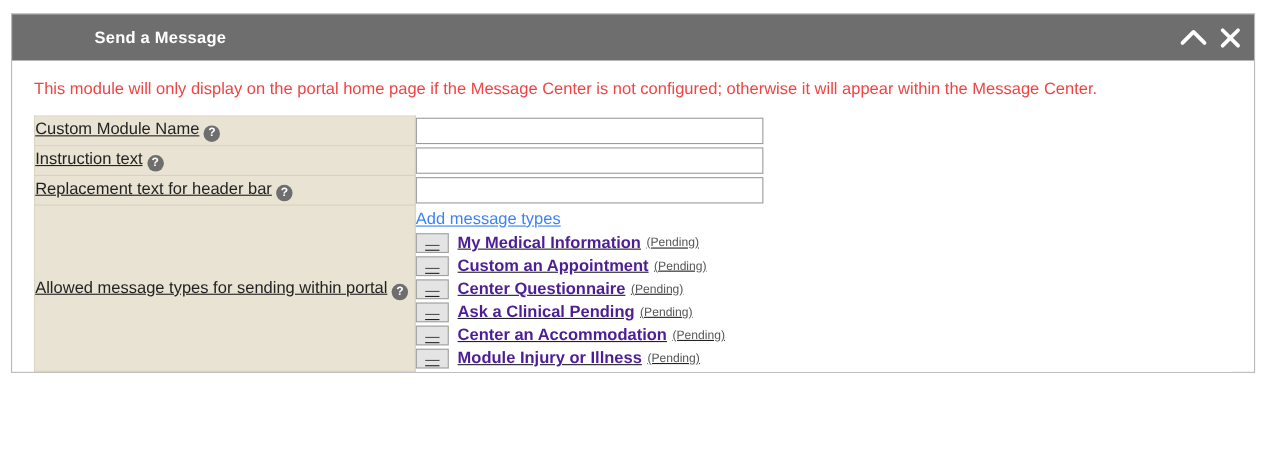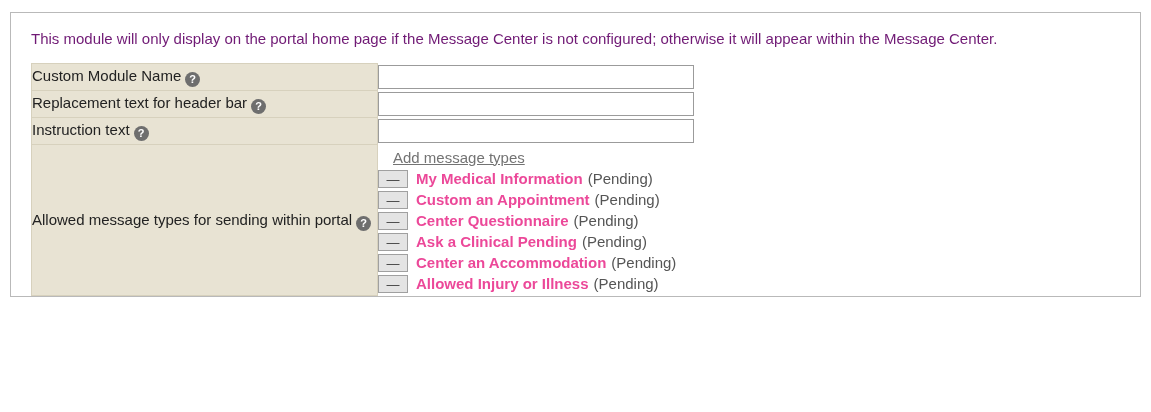--- a/index.html
+++ b/index.html
@@ -53,29 +53,30 @@
     line-height: 1;
     cursor: pointer;
     font-weight: bold;
   }
   .hdr-icon svg { display: block; }
   .panel-body {
     padding: 14px 20px 0 20px;
   }
   .intro {
     font-size: 15px;
-    color: #701a75;
+    color: #ef4444;
     line-height: 1.35;
     margin: 2px 0 14px 0;
     max-width: 1100px;
   }
   table.form {
     border-collapse: collapse;
     width: 100%;
     table-layout: fixed;
+    text-decoration: underline;
   }
   table.form td {
     vertical-align: middle;
     padding: 0;
   }
   td.label-cell {
     width: 345px;
     background: #e8e3d3;
     border: 1px solid #d7d1bd;
     font-size: 15px;
@@ -113,26 +114,25 @@
     font-size: 14px;
     padding: 2px 4px;
   }
   .msgtypes-label {
     line-height: 1.3;
     padding-top: 8px;
     padding-bottom: 8px;
   }
   .add-link {
     display: inline-block;
-    color: #737373;
+    color: #3b82f6;
     text-decoration: underline;
     font-size: 15px;
     margin: 4px 0 4px 0;
     cursor: pointer;
-    padding-left: 15px;
   }
   ul.msg-list {
     list-style: none;
     margin: 0;
     padding: 0;
   }
   ul.msg-list li {
     display: flex;
     align-items: center;
     margin-bottom: 3px;
@@ -147,59 +147,74 @@
     font-size: 13px;
     line-height: 16px;
     text-align: center;
     margin-right: 8px;
     cursor: pointer;
     font-family: "Liberation Sans", sans-serif;
   }
   .msg-name {
     font-weight: bold;
     font-size: 15px;
-    color: #ec4899;
+    color: #4c1d95;
   }
   .msg-status {
-    font-size: 15px;
+    font-size: 11px;
     color: #555555;
     margin-left: 5px;
   }
 </style>
 </head>
 <body>
 
 <div class="panel">
 
+  <div class="panel-header">
+    <span class="panel-title">Send a Message</span>
+    <div class="header-actions">
+      <span class="hdr-icon">
+        <svg width="24" height="16" viewBox="0 0 24 16" aria-hidden="true">
+          <path d="M2 13 L12 3 L22 13" stroke="#ffffff" stroke-width="3.4" fill="none" stroke-linecap="round" stroke-linejoin="round"></path>
+        </svg>
+      </span>
+      <span class="hdr-icon">
+        <svg width="19" height="19" viewBox="0 0 19 19" aria-hidden="true">
+          <path d="M2.5 2.5 L16.5 16.5 M16.5 2.5 L2.5 16.5" stroke="#ffffff" stroke-width="3.4" stroke-linecap="round"></path>
+        </svg>
+      </span>
+    </div>
+  </div>
 
   <div class="panel-body">
 
     <p class="intro">This module will only display on the portal home page if the Message Center is not configured; otherwise it will appear within the Message Center.</p>
 
     <table class="form">
       <tbody>
         <tr>
           <td class="label-cell">
             <span>Custom Module Name</span><span class="help-icon">?</span>
           </td>
           <td class="field-cell">
             <input class="text-field" type="text" value="" style="">
           </td>
         </tr>
         <tr>
           <td class="label-cell">
+            <span>Instruction text</span><span class="help-icon">?</span>
+          </td>
+          <td class="field-cell">
+            <input class="text-field" type="text" value="" style="">
+          </td>
+        </tr>
+        <tr>
+          <td class="label-cell">
             <span>Replacement text for header bar</span><span class="help-icon">?</span>
-          </td>
-          <td class="field-cell">
-            <input class="text-field" type="text" value="" style="">
-          </td>
-        </tr>
-        <tr>
-          <td class="label-cell">
-            <span>Instruction text</span><span class="help-icon">?</span>
           </td>
           <td class="field-cell">
             <input class="text-field" type="text" value="" style="">
           </td>
         </tr>
         <tr>
           <td class="label-cell msgtypes-label">
             <span>Allowed message types for sending within portal</span><span class="help-icon">?</span>
           </td>
           <td class="field-cell">
@@ -225,21 +240,21 @@
                 <span class="msg-name">Ask a Clinical Pending</span>
                 <span class="msg-status">(Pending)</span>
               </li>
               <li>
                 <button class="minus-btn">—</button>
                 <span class="msg-name">Center an Accommodation</span>
                 <span class="msg-status">(Pending)</span>
               </li>
               <li>
                 <button class="minus-btn">—</button>
-                <span class="msg-name">Allowed Injury or Illness</span>
+                <span class="msg-name">Module Injury or Illness</span>
                 <span class="msg-status">(Pending)</span>
               </li>
             </ul>
           </td>
         </tr>
       </tbody>
     </table>
 
   </div>
 </div>

